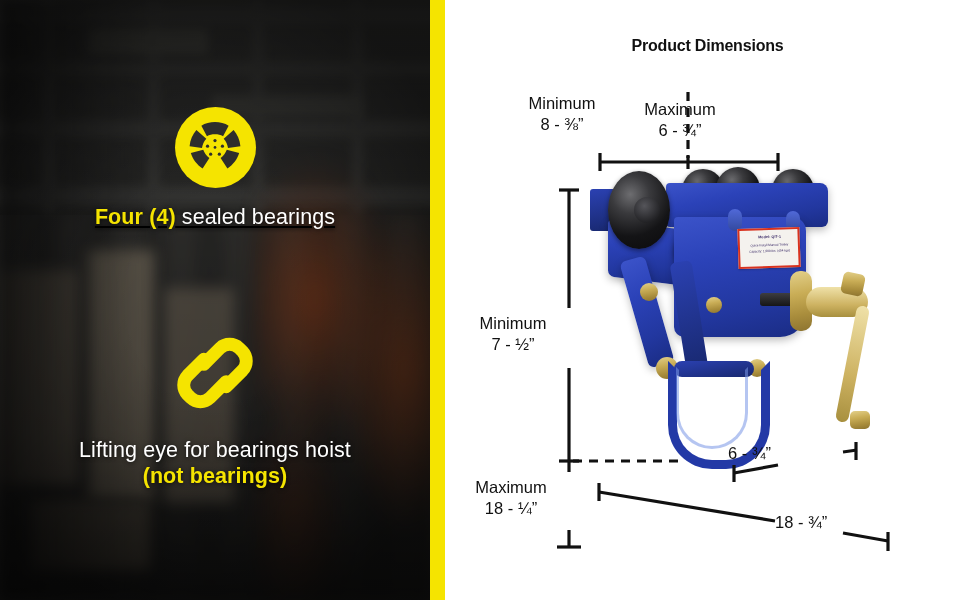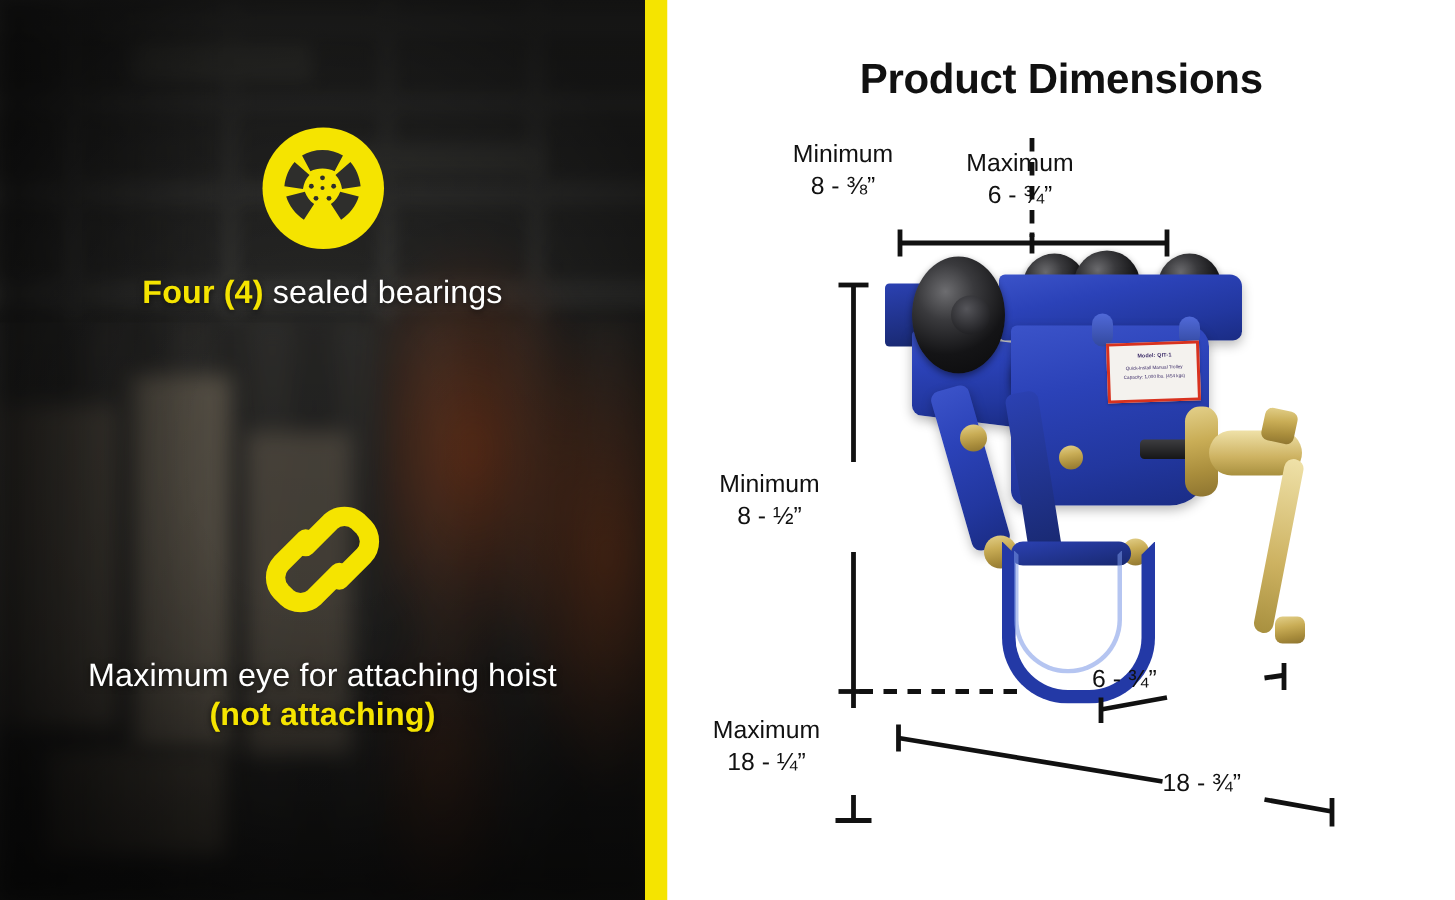--- a/index.html
+++ b/index.html
@@ -57,21 +57,21 @@
       radial-gradient(ellipse 330px 400px at 210px 300px,rgba(0,0,0,0) 25%,rgba(0,0,0,.45) 82%),
       linear-gradient(180deg,rgba(0,0,0,.34),rgba(0,0,0,.10) 30%,rgba(0,0,0,.22) 72%,rgba(0,0,0,.52));
   }
   .ph-scrim{inset:0;background:rgba(26,26,25,.30);}
 
   .yellow-bar{position:absolute;left:430px;top:0;width:15px;height:600px;background:#f5e400;}
 
   .features{position:absolute;left:0;top:0;width:430px;height:600px;}
 
   .feature{position:absolute;width:430px;text-align:center;}
-  .feature-1{top:85px;}
+  .feature-1{top:107px;text-decoration:underline;}
   .feature-2{top:330px;}
 
   .icon-wrap{display:flex;justify-content:center;align-items:center;}
 
   .bearing-badge{
     width:81px;height:81px;border-radius:50%;background:#f5e400;
     display:flex;align-items:center;justify-content:center;
   }
 
   .feature-caption{
@@ -80,21 +80,21 @@
     text-shadow:0 1px 4px rgba(0,0,0,.65);
   }
   .feature-2 .feature-caption{margin-top:21px;}
   .hi{color:#f5e400;font-weight:bold;}
   .wt{color:#ffffff;font-weight:normal;}
 
   
   .right-panel{position:absolute;left:445px;top:0;width:525px;height:600px;background:#fff;}
   .diagram-title{
     position:absolute;left:0;right:0;top:37px;text-align:center;
-    font-size:28px;font-weight:bold;color:#111;letter-spacing:-.2px;
+    font-size:16px;font-weight:bold;color:#111;letter-spacing:-.2px;
   }
 
   .dimlabel{position:absolute;color:#111;font-size:16.5px;line-height:1.30;text-align:center;white-space:nowrap;}
   .lbl-min-w{left:52px;top:93px;width:130px;}
   .lbl-max-w{left:170px;top:99px;width:130px;}
   .lbl-min-h{left:-12px;top:313px;width:160px;}
   .lbl-max-h{left:-14px;top:477px;width:160px;}
 
   .inline-dim{position:absolute;font-size:16.5px;color:#111;white-space:nowrap;}
   .dim-6-34{left:283px;top:444px;}
@@ -203,22 +203,22 @@
       <div class="feature feature-2">
         <div class="icon-wrap">
           <svg width="104" height="86" viewBox="0 0 120 100" aria-hidden="true">
             <g fill="none" stroke="#f5e400" stroke-width="15" stroke-linecap="round">
               <path d="M47 34 L28 53 a16 16 0 0 0 0 22 l4 4 a16 16 0 0 0 22 0 L73 60"></path>
               <path d="M73 66 L92 47 a16 16 0 0 0 0 -22 l-4 -4 a16 16 0 0 0 -22 0 L47 40"></path>
             </g>
           </svg>
         </div>
         <div class="feature-caption">
-          <span class="wt">Maximum eye for attaching hoist</span><br>
-          <span class="hi">(not attaching)</span>
+          <span class="wt">Lifting eye for bearings hoist</span><br>
+          <span class="hi">(not bearings)</span>
         </div>
       </div>
 
     </div>
   </div>
 
   <div class="yellow-bar"></div>
 
   <div class="right-panel">
 
@@ -308,21 +308,21 @@
       <span>8 - ⅜”</span>
     </div>
 
     <div class="dimlabel lbl-max-w">
       <span>Maximum</span><br>
       <span>6 - ¾”</span>
     </div>
 
     <div class="dimlabel lbl-min-h">
       <span>Minimum</span><br>
-      <span>8 - ½”</span>
+      <span>7 - ½”</span>
     </div>
 
     <div class="dimlabel lbl-max-h">
       <span>Maximum</span><br>
       <span>18 - ¼”</span>
     </div>
 
     <div class="inline-dim dim-6-34">6 - ¾”</div>
     <div class="inline-dim dim-11-34">18 - ¾”</div>
 

